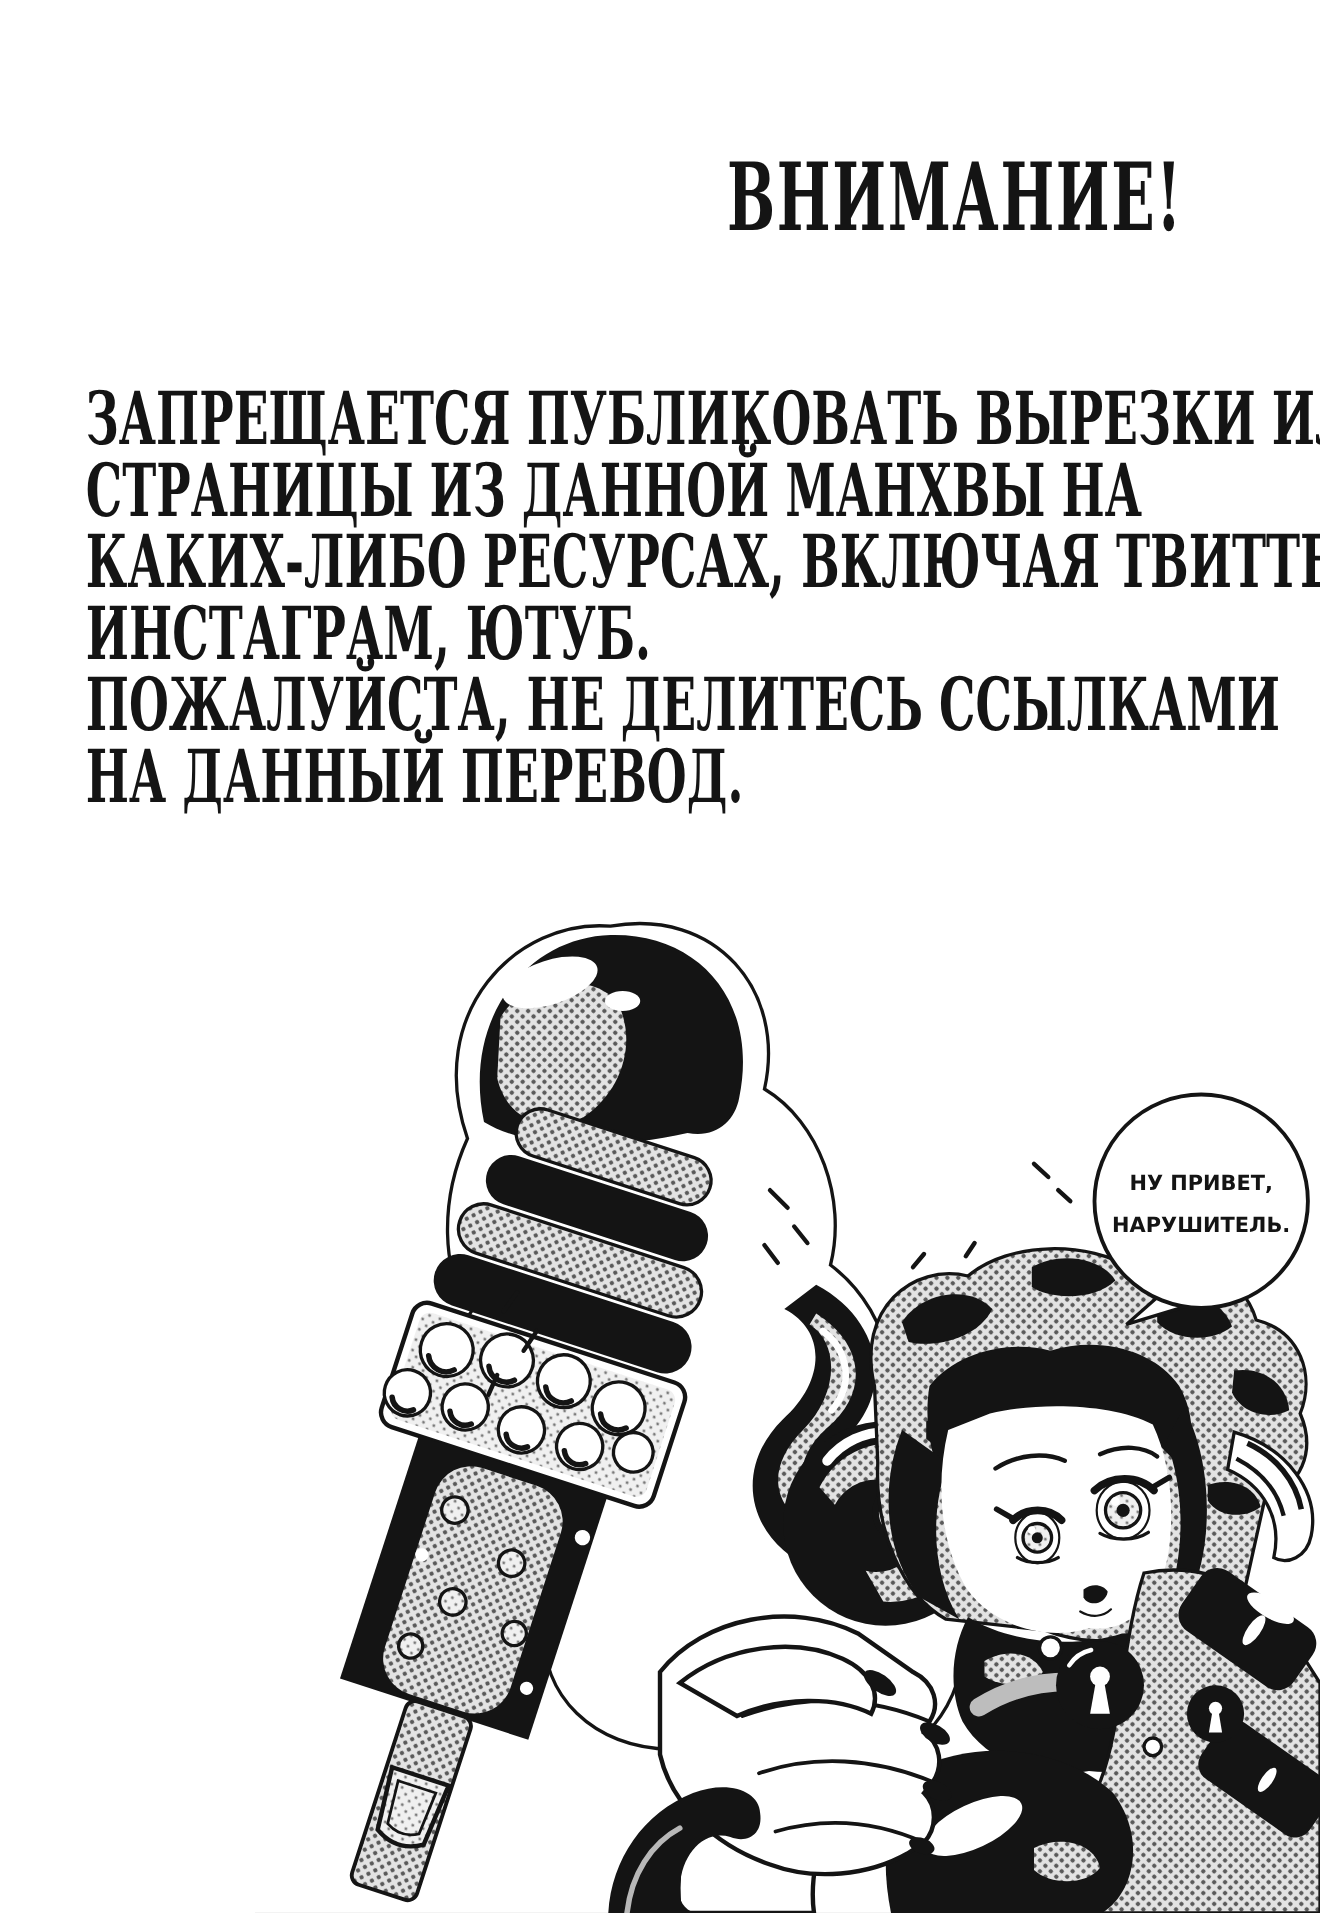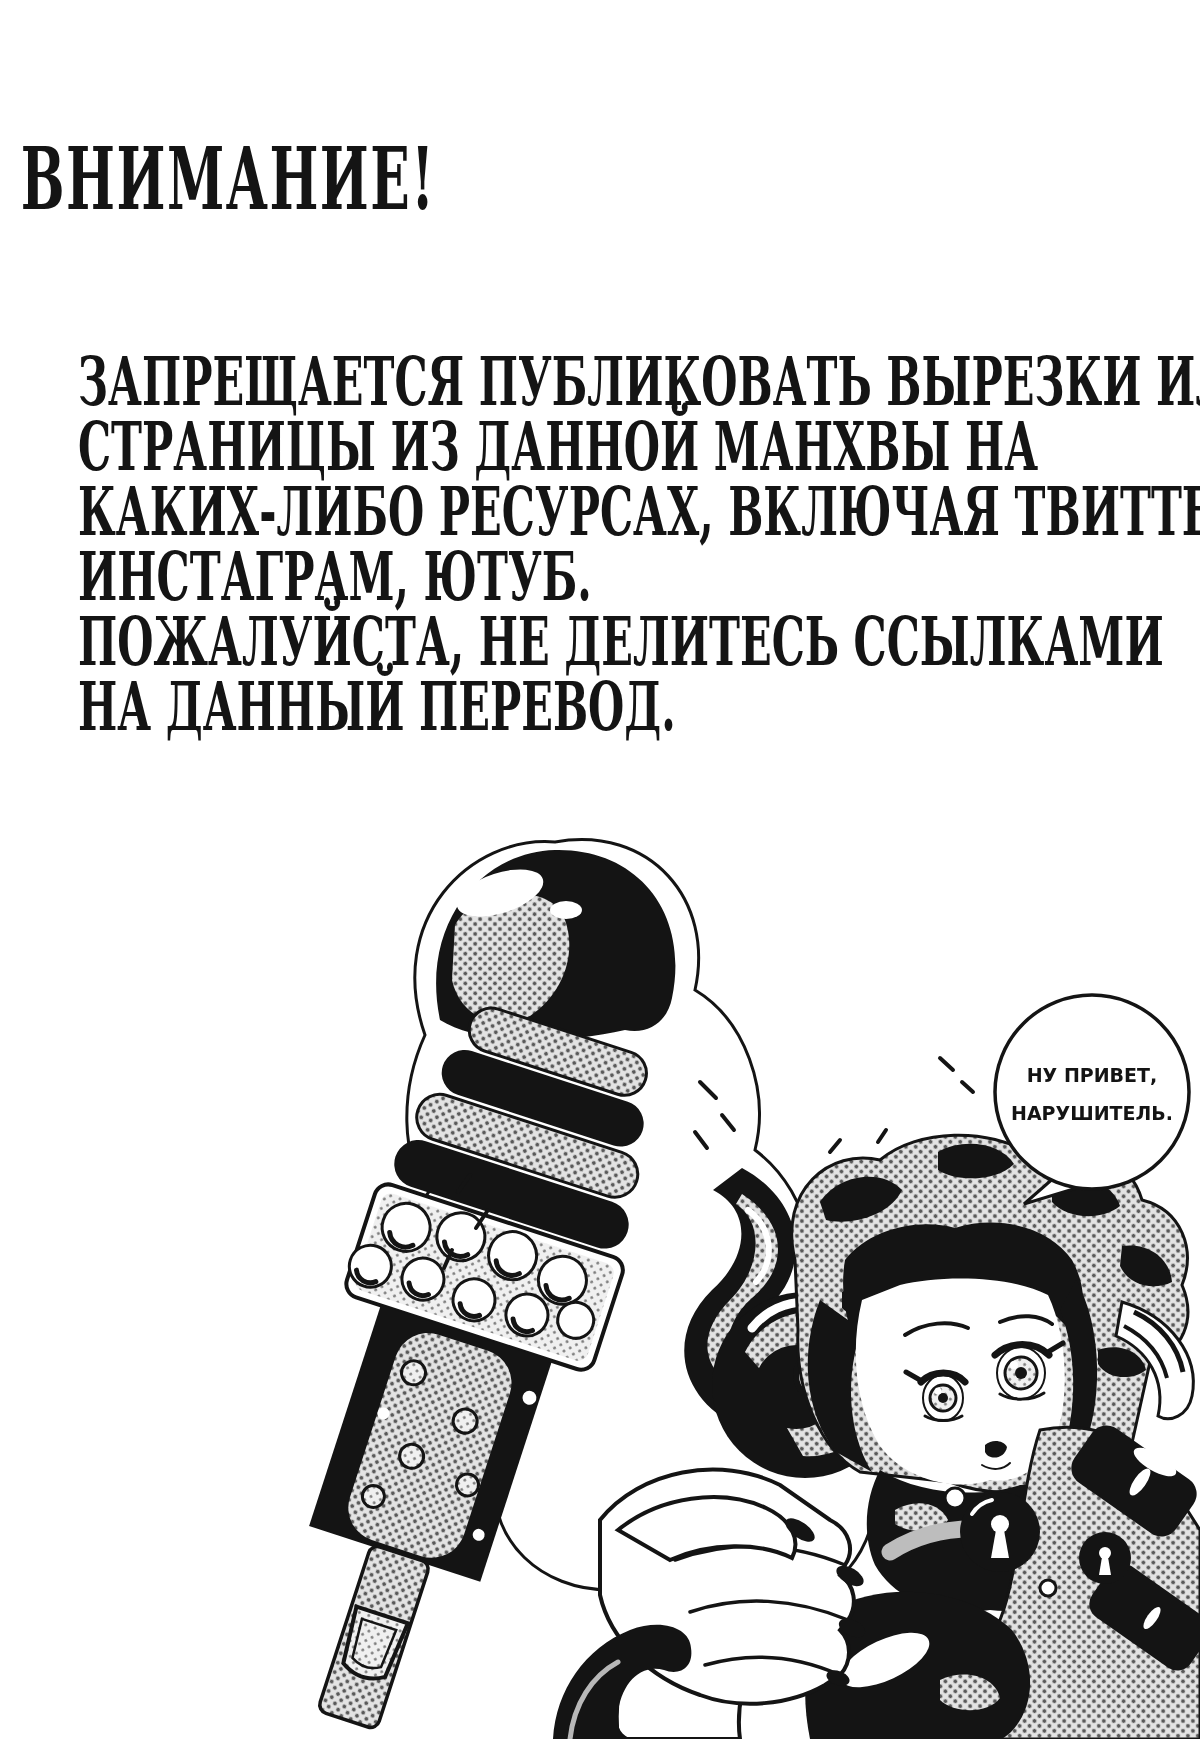--- a/index.html
+++ b/index.html
@@ -3,21 +3,21 @@
 <meta charset="utf-8">
 <style>
   html,body { margin:0; padding:0; background:#888; }
   .page {
     position:relative; width:1200px; height:1739px;
     background:#ffffff; overflow:hidden;
     font-family:"DejaVu Serif", serif; color:#141414;
   }
   .title {
     position:absolute; top:138px; left:0; width:100%;
-    text-align:left; margin:0; font-weight:700;text-decoration:underline;
+    text-align:right; margin:0; font-weight:700;text-decoration:underline;
   }
   .title span {
     display:inline-block; font-size:70px; font-weight:700;
     letter-spacing:2px; white-space:nowrap;
     transform: translateX(-52px) scale(0.74,1.22);
   }
   .warning { position:absolute; top:352px; left:78px; }
   .warn-line { height:65px; white-space:nowrap; }
   .warn-line span {
     display:inline-block; font-size:52px; font-weight:700;

